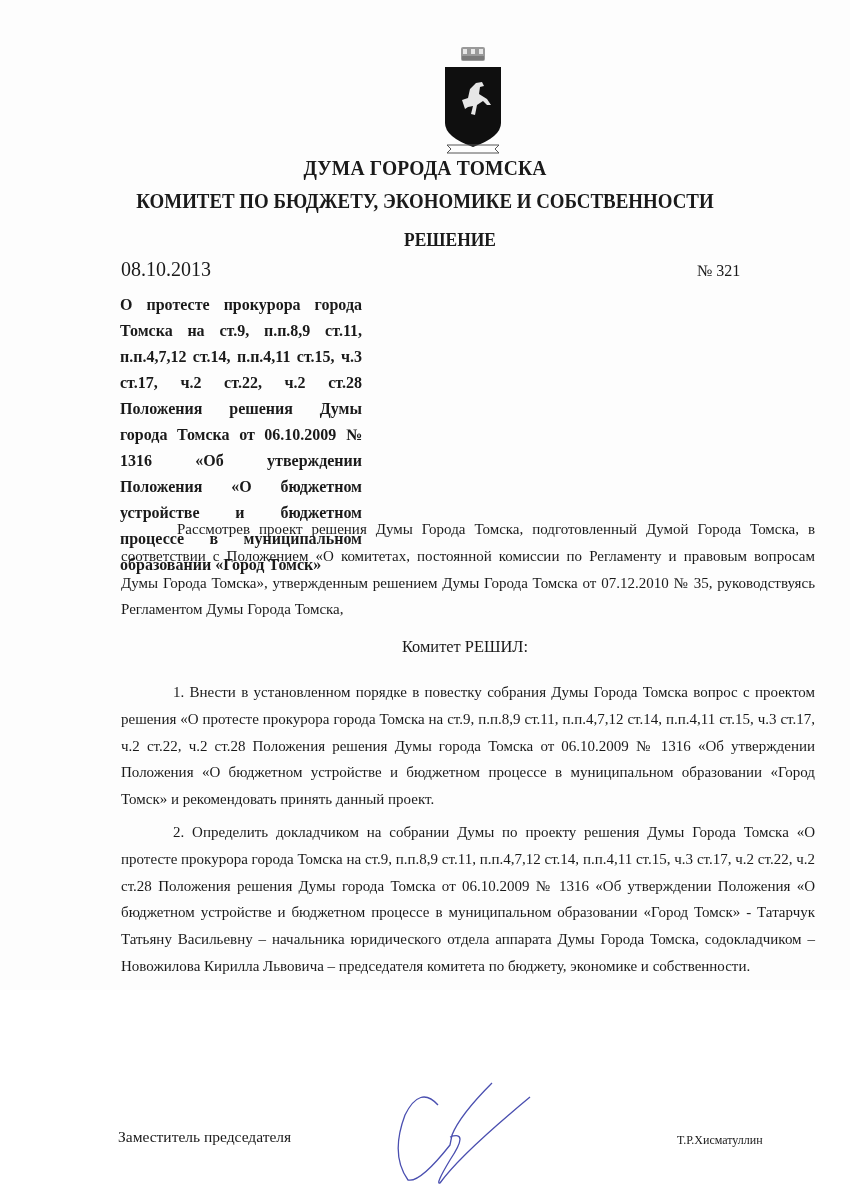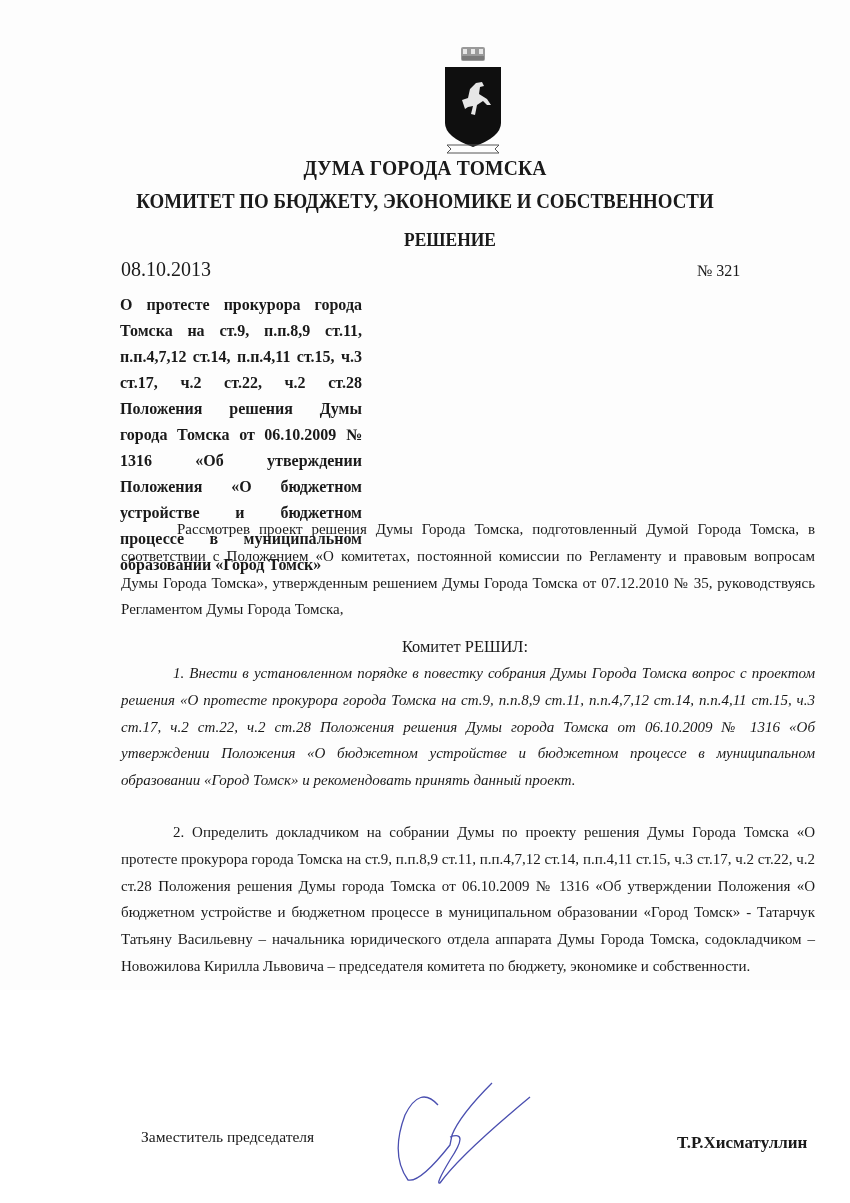--- a/index.html
+++ b/index.html
@@ -14,24 +14,24 @@
     .h3 { position: absolute; left: 0; width: 900px; text-align: center; font-weight: bold;
       font-size: 19px; top: 229px; transform: scaleX(0.92); }
     .date { position: absolute; left: 121px; top: 258px; font-size: 20px; }
     .num { position: absolute; left: 697px; top: 262px; font-size: 16px; text-align: right; }
     .subject { position: absolute; left: 120px; top: 292px; width: 242px; font-weight: bold;
       font-size: 16px; line-height: 26px; text-align: justify; text-align-last: left; }
     .body { position: absolute; left: 121px; width: 694px; font-size: 15px; line-height: 26.8px;
       text-align: justify; }
     .p1 { top: 516px; text-indent: 56px; }
     .resolved { position: absolute; left: 0; width: 930px; text-align: center; top: 637px; font-size: 16.4px; }
-    .p2 { top: 660px; text-indent: 52px; font-style: italic; }
+    .p2 { top: 679px; text-indent: 52px; }
     .p3 { top: 819px; text-indent: 52px; }
-    .sig-title { position: absolute; left: 118px; top: 1128px; font-size: 15.5px; margin-left: 23px; }
-    .sig-name { position: absolute; left: 677px; top: 1133px; font-size: 17px; font-weight: bold; }
+    .sig-title { position: absolute; left: 118px; top: 1128px; font-size: 15.5px; }
+    .sig-name { position: absolute; left: 677px; top: 1133px; font-size: 12px; }
     .signature { position: absolute; left: 380px; top: 1075px; width: 180px; height: 115px; }
   </style>
 </head>
 <body>
 
 <div class="page">
 
   <svg class="emblem" viewBox="0 0 60 110">
     <g>
       <rect x="18" y="2" width="24" height="14" fill="#9a9a9a" rx="2"></rect>

